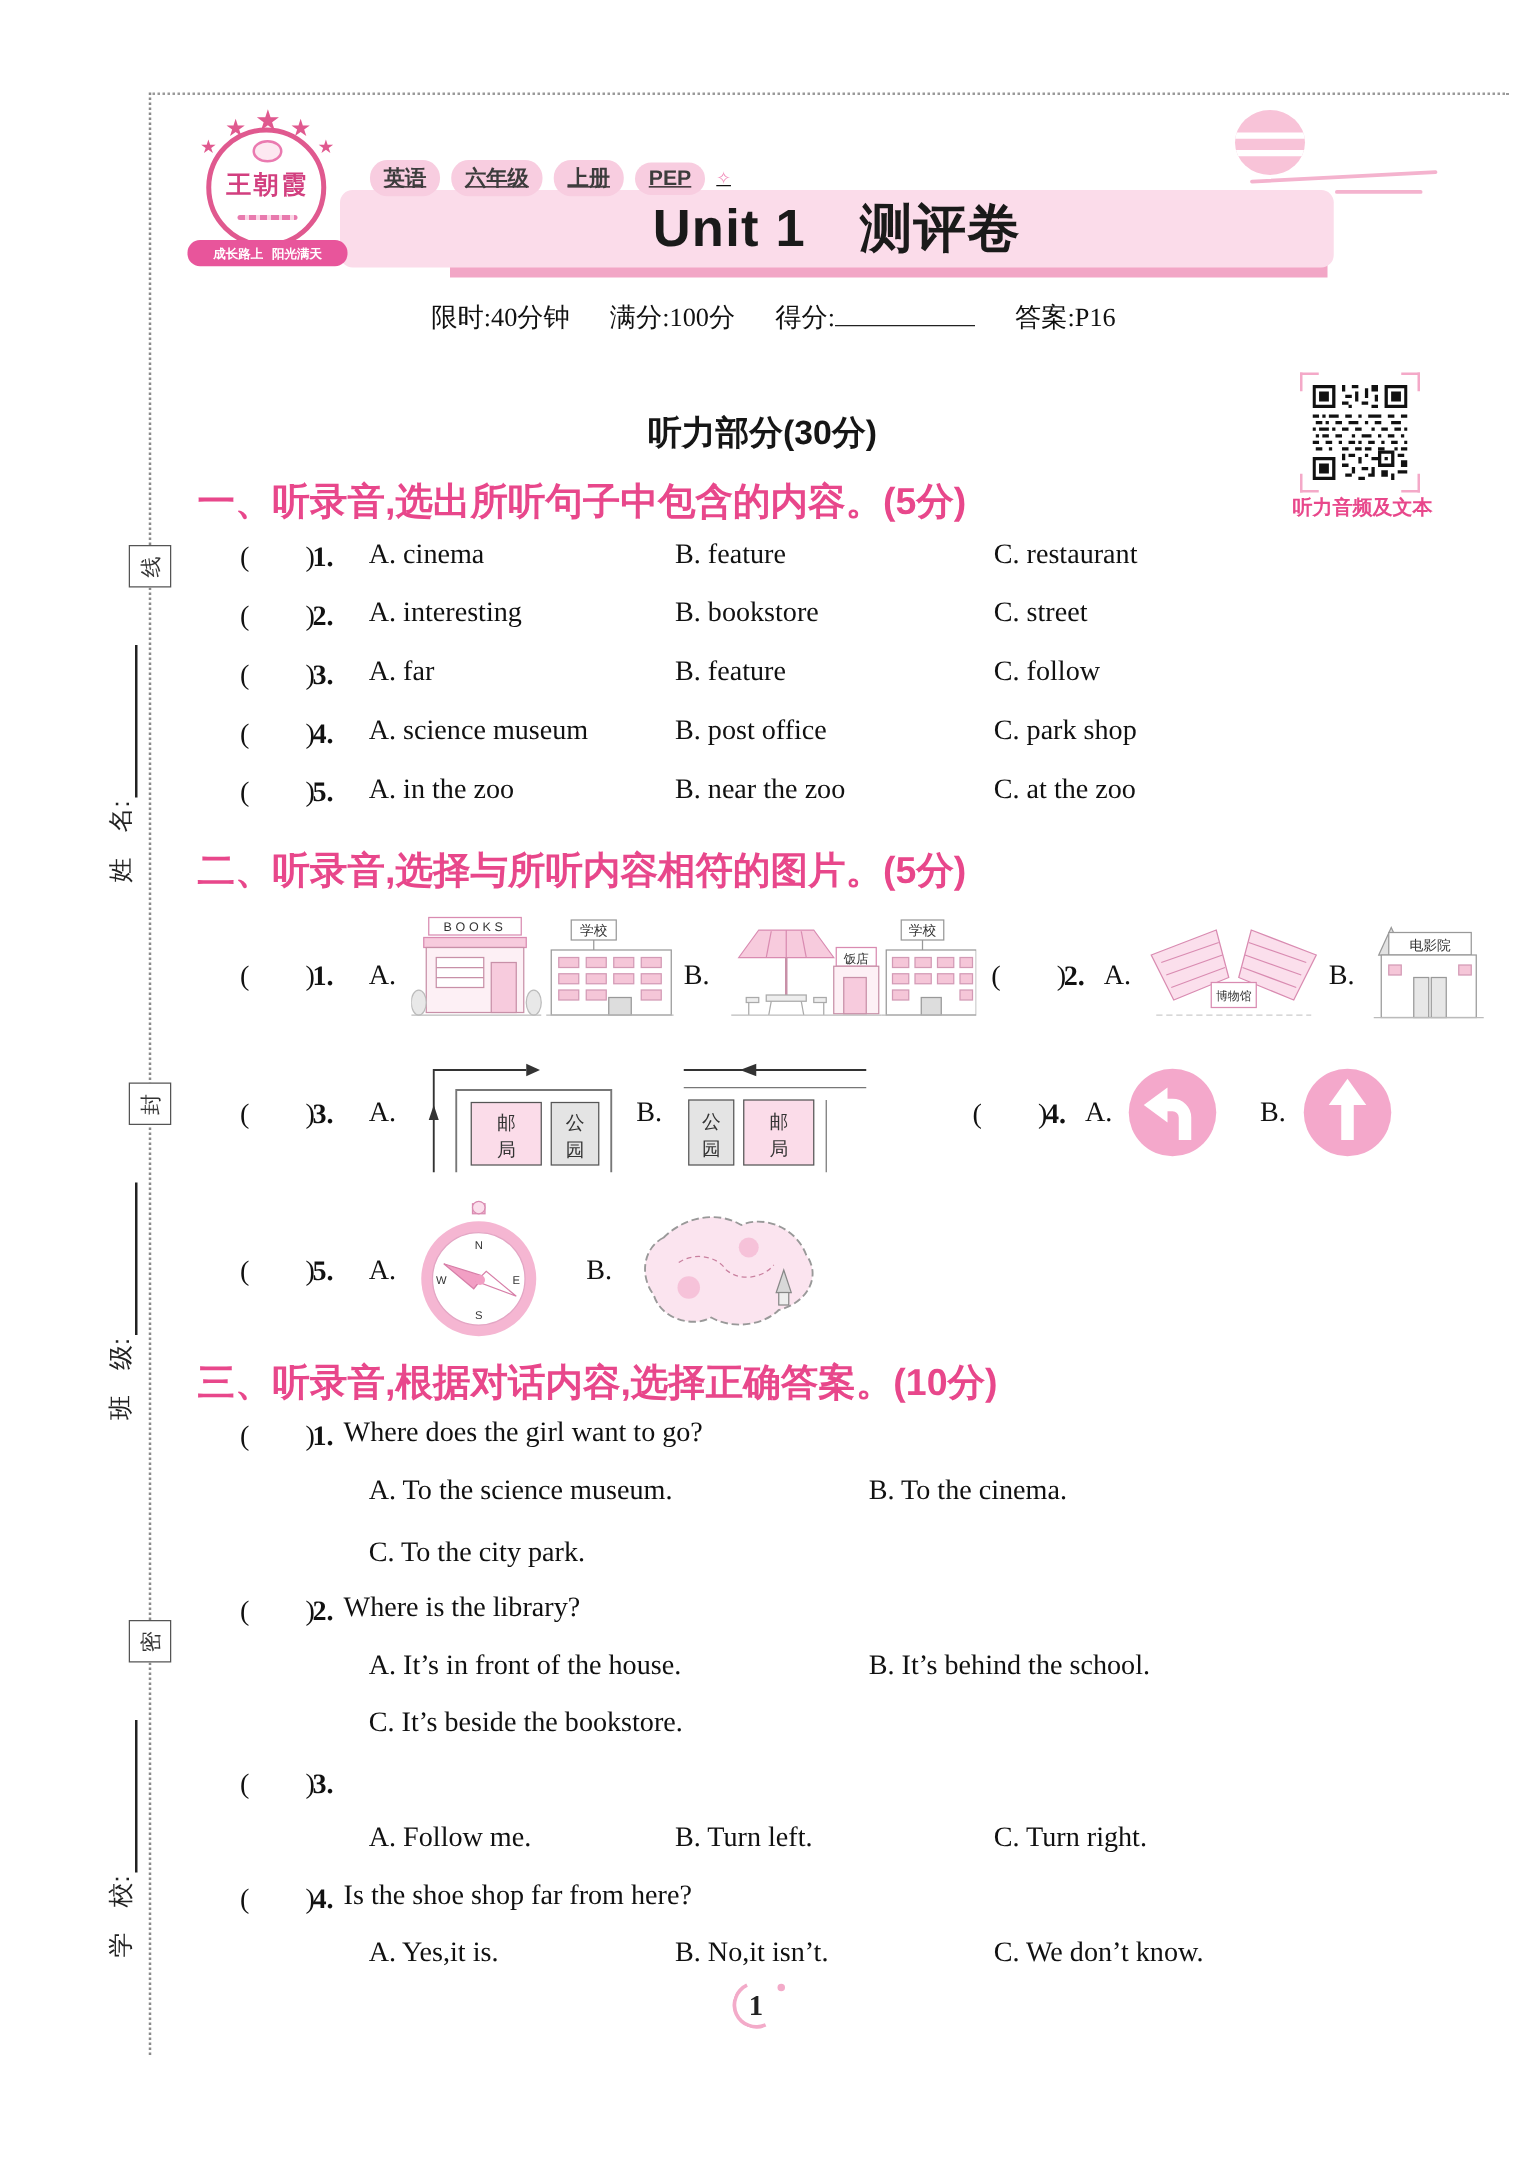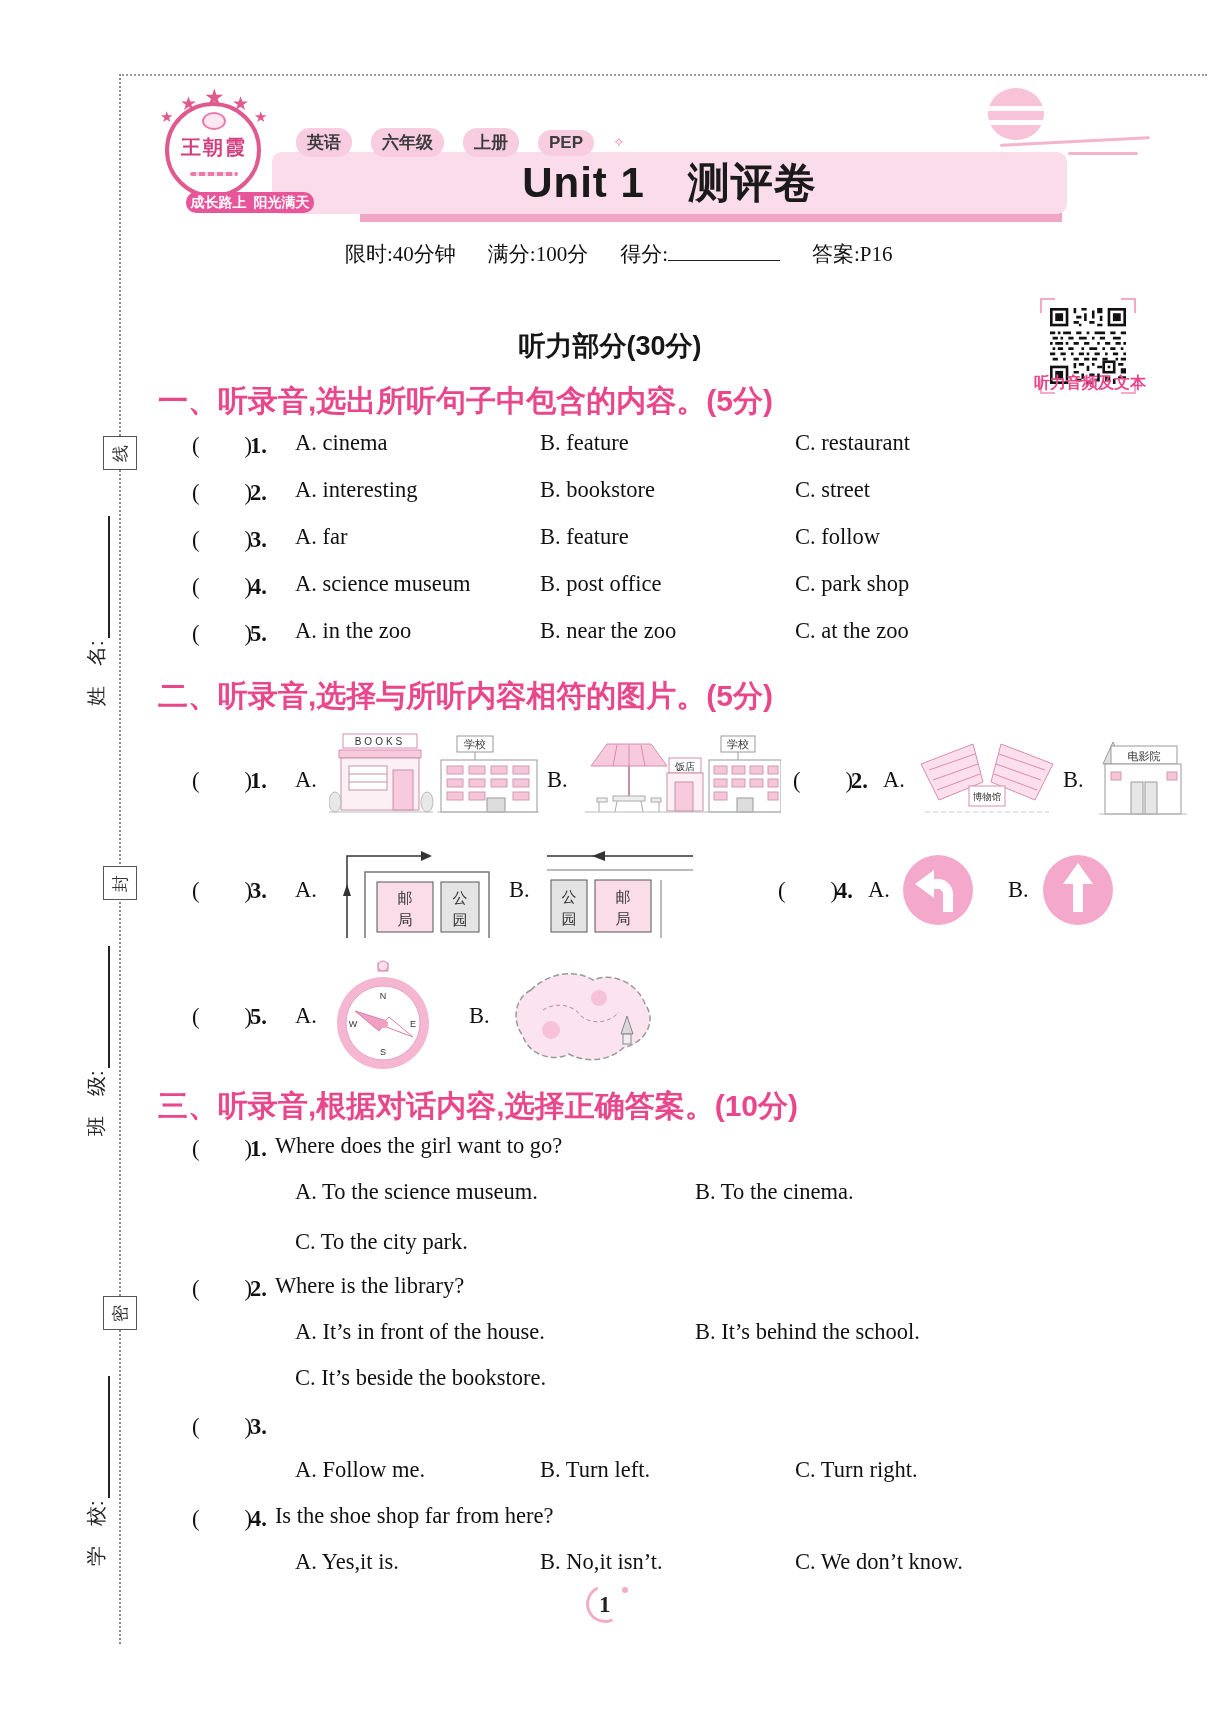--- a/index.html
+++ b/index.html
@@ -23,24 +23,24 @@
                border:4px solid #e0598f; background:#fff; }
   .logo-star { position:absolute; color:#e0598f; font-family:"DejaVu Sans",sans-serif; z-index:4; }
   .logo-face { position:absolute; left:46px; top:22px; width:24px; height:18px; border-radius:50%;
                border:2px solid #ea7ab0; background:#fde8f1; }
   .logo-name { position:absolute; left:0; top:44px; width:116px; text-align:center; font-size:20px; font-weight:bold;
                color:#d23f7f; letter-spacing:2px; font-family:"Liberation Serif",serif; }
   .logo-scribble { position:absolute; left:34px; top:82px; width:48px; height:4px; border-radius:2px;
                    background:repeating-linear-gradient(90deg,#e87aae 0 6px,#fbd6e6 6px 9px); }
   .logo-ribbon { position:absolute; left:-6px; top:102px; width:128px; height:21px; background:#e8559b;
                  border-radius:10px; display:flex; align-items:center; justify-content:center; gap:7px;
-                 color:#fff; font-size:14px; font-weight:bold; font-family:"Liberation Sans",sans-serif; z-index:5;margin-left:36px; }
-
-  
-  .pills { position:absolute; left:296px; top:128px; display:flex; gap:19px; align-items:center; z-index:2; }
+                 color:#fff; font-size:10px; font-weight:bold; font-family:"Liberation Sans",sans-serif; z-index:5; }
+
+  
+  .pills { position:absolute; left:296px; top:128px; display:flex; gap:9px; align-items:center; z-index:2;text-decoration:underline; }
   .pill { background:#f8cde0; color:#3c3c3c; font-family:"Liberation Sans",sans-serif; font-weight:bold;
           font-size:17px; padding:3px 11px; border-radius:14px; }
   .pill-sparkle { color:#f28cba; font-size:14px; }
   .banner { position:absolute; left:272px; top:152px; width:795px; height:62px; background:#fbdcea;
             border-radius:10px; display:flex; align-items:center; justify-content:center; z-index:1; }
   .banner-title { font-family:"Liberation Sans",sans-serif; font-weight:bold; font-size:42px; color:#1a1a1a; letter-spacing:1px; }
   .banner-stripe { position:absolute; left:360px; top:212px; width:702px; height:10px; background:#f2a6c6; z-index:0; }
   .meta { position:absolute; left:345px; top:240px; display:flex; gap:32px; font-size:21px; color:#111; align-items:flex-end; }
   .meta .blank { display:inline-block; width:112px; border-bottom:1.5px solid #222; height:18px; }
 
@@ -50,21 +50,21 @@
   .moon-line { position:absolute; height:3px; background:#f4b3ce; border-radius:2px; }
 
   
   .qr-wrap { position:absolute; left:1040px; top:298px; width:96px; height:96px; }
   .qr-corner { position:absolute; width:15px; height:15px; border:2.5px solid #f4a9c8; }
   .qr-c1 { left:0; top:0; border-right:none; border-bottom:none; }
   .qr-c2 { right:0; top:0; border-left:none; border-bottom:none; }
   .qr-c3 { left:0; bottom:0; border-right:none; border-top:none; }
   .qr-c4 { right:0; bottom:0; border-left:none; border-top:none; }
   .qr-svg { position:absolute; left:10px; top:10px; }
-  .qr-caption { position:absolute; left:1005px; top:373px; width:170px; text-align:center; color:#e8478b;
+  .qr-caption { position:absolute; left:1005px; top:396px; width:170px; text-align:center; color:#e8478b;
                 font-family:"Liberation Sans",sans-serif; font-size:16px; font-weight:bold; }
 
   
   .part-title { position:absolute; left:160px; top:328px; width:900px; text-align:center;
                 font-family:"Liberation Sans",sans-serif; font-weight:bold; font-size:27px; color:#161616; }
   .sec-head { position:absolute; left:158px; font-family:"Liberation Sans",sans-serif; font-weight:bold;
               font-size:30px; color:#e8478b; }
   .row { position:absolute; left:192px; width:980px; font-size:22.5px; }
   .s1row { display:grid; grid-template-columns:103px 245px 255px auto; }
   .paren { display:inline-block; width:58px; }

